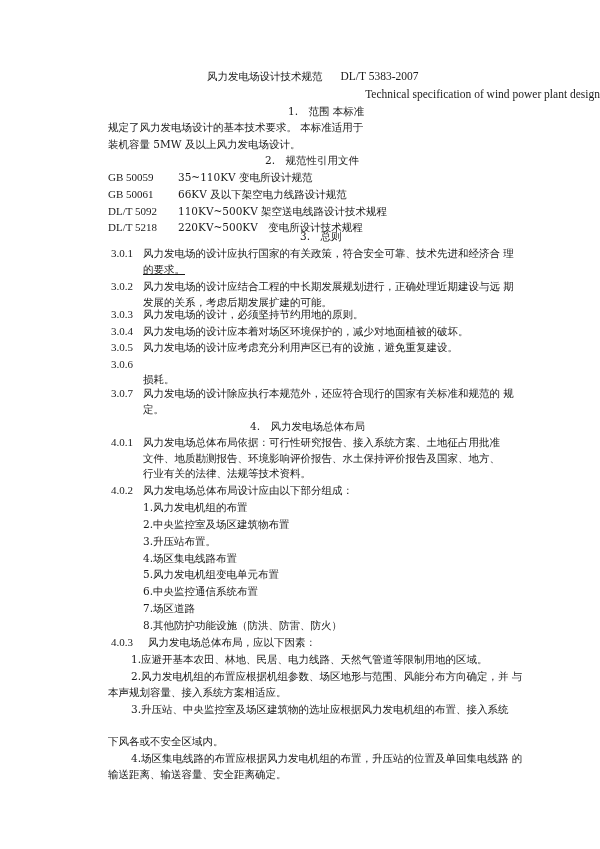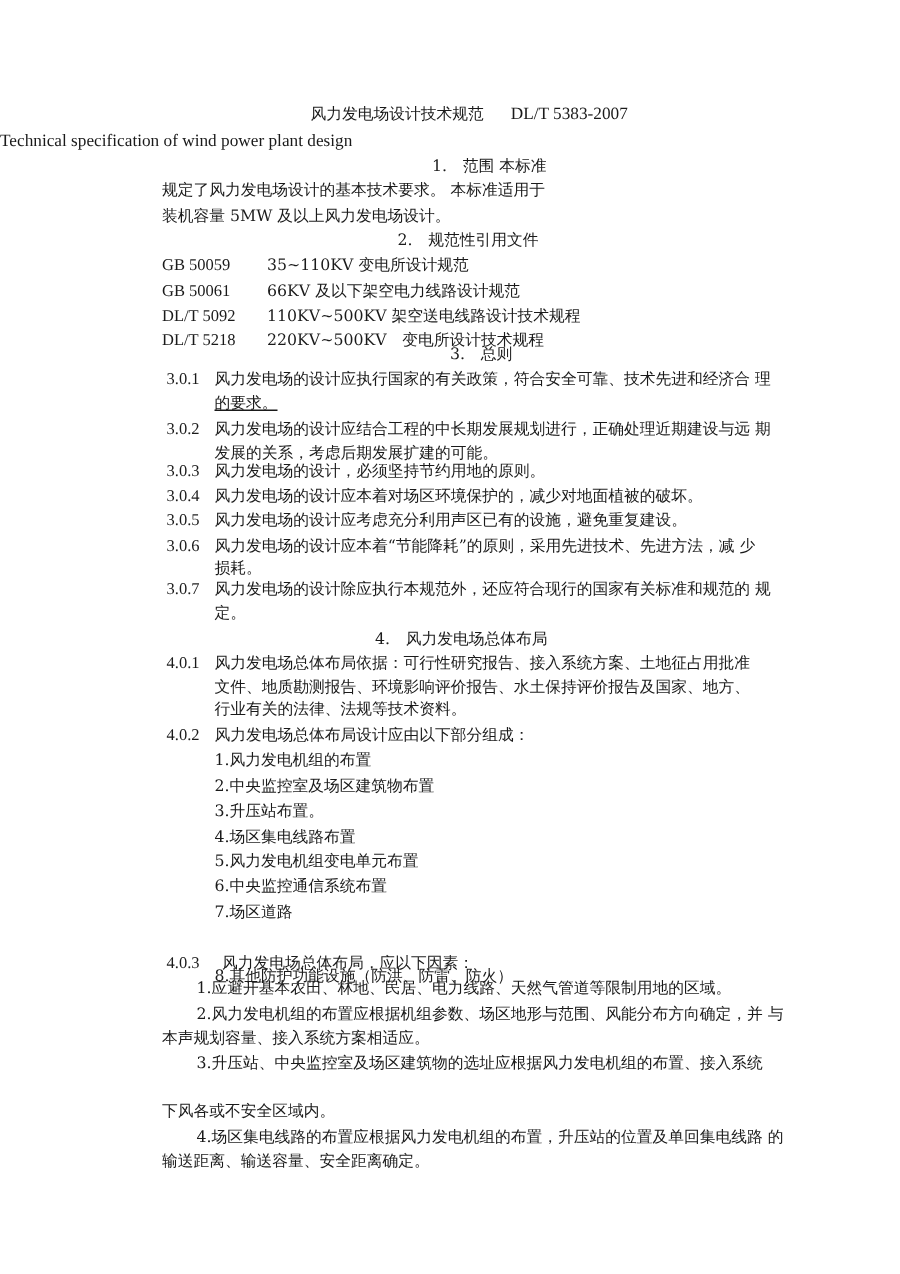--- a/index.html
+++ b/index.html
@@ -1,20 +1,20 @@
 <!DOCTYPE html>
 <html><head>
 <meta charset="utf-8">
 <style>
   html, body { margin: 0; padding: 0; background: #ffffff; }
   body { width: 600px; height: 849px; position: relative; overflow: hidden;
     font-family: "DejaVu Serif", "Liberation Serif", serif; color: #1a1a1a; }
   .page { position: absolute; left: 0; top: 0; width: 484px; height: 849px; }
   .line { position: absolute; white-space: nowrap; font-size: 10.5px; line-height: 14px; }
-  .center { left: 0; width: 600px; text-align: left; }
+  .center { left: 0; width: 600px; text-align: right; }
   .serif-en { font-family: "Liberation Serif", "DejaVu Serif", serif; font-size: 11.5px; }
   .num { position: absolute; left: 111px; white-space: nowrap; font-family: "Liberation Serif", serif; font-size: 11px; line-height: 14px; }
   .body { left: 143px; }
   .ref-code { display: inline-block; width: 70px; font-family: "Liberation Serif", serif; font-size: 11px; }
 </style>
 </head>
 <body>
 
 <div class="page">
 
@@ -46,21 +46,20 @@
   <div class="num" style="top:307px;">3.0.3</div>
   <div class="line body" style="top:307px;">风力发电场的设计，必须坚持节约用地的原则。</div>
 
   <div class="num" style="top:324px;">3.0.4</div>
   <div class="line body" style="top:324px;">风力发电场的设计应本着对场区环境保护的，减少对地面植被的破坏。</div>
 
   <div class="num" style="top:340px;">3.0.5</div>
   <div class="line body" style="top:340px;">风力发电场的设计应考虑充分利用声区已有的设施，避免重复建设。</div>
 
   <div class="num" style="top:357px;">3.0.6</div>
-  <div class="line body" style="top:357px;">风力发电场的设计应本着“节能降耗”的原则，采用先进技术、先进方法，减 少</div>
   <div class="line body" style="top:372px;">损耗。</div>
 
   <div class="num" style="top:386px;">3.0.7</div>
   <div class="line body" style="top:386px;">风力发电场的设计除应执行本规范外，还应符合现行的国家有关标准和规范的 规</div>
   <div class="line body" style="top:402px;">定。</div>
 
   <div class="line" style="left:250px; top:419px;">4.　风力发电场总体布局</div>
 
   <div class="num" style="top:435px;">4.0.1</div>
   <div class="line body" style="top:435px;">风力发电场总体布局依据：可行性研究报告、接入系统方案、土地征占用批准</div>
@@ -69,21 +68,21 @@
 
   <div class="num" style="top:483px;">4.0.2</div>
   <div class="line body" style="top:483px;">风力发电场总体布局设计应由以下部分组成：</div>
   <div class="line body" style="top:500px;">1.风力发电机组的布置</div>
   <div class="line body" style="top:517px;">2.中央监控室及场区建筑物布置</div>
   <div class="line body" style="top:534px;">3.升压站布置。</div>
   <div class="line body" style="top:551px;">4.场区集电线路布置</div>
   <div class="line body" style="top:567px;">5.风力发电机组变电单元布置</div>
   <div class="line body" style="top:584px;">6.中央监控通信系统布置</div>
   <div class="line body" style="top:601px;">7.场区道路</div>
-  <div class="line body" style="top:644px;">8.其他防护功能设施（防洪、防雷、防火）</div>
+  <div class="line body" style="top:618px;">8.其他防护功能设施（防洪、防雷、防火）</div>
 
   <div class="num" style="top:635px;">4.0.3</div>
   <div class="line" style="left:148px; top:635px;">风力发电场总体布局，应以下因素：</div>
   <div class="line" style="left:131px; top:652px;">1.应避开基本农田、林地、民居、电力线路、天然气管道等限制用地的区域。</div>
   <div class="line" style="left:131px; top:669px;">2.风力发电机组的布置应根据机组参数、场区地形与范围、风能分布方向确定，并 与</div>
   <div class="line" style="left:108px; top:685px;">本声规划容量、接入系统方案相适应。</div>
   <div class="line" style="left:131px; top:702px;">3.升压站、中央监控室及场区建筑物的选址应根据风力发电机组的布置、接入系统</div>
   <div class="line" style="left:108px; top:734px;">下风各或不安全区域内。</div>
   <div class="line" style="left:131px; top:751px;">4.场区集电线路的布置应根据风力发电机组的布置，升压站的位置及单回集电线路 的</div>
   <div class="line" style="left:108px; top:767px;">输送距离、输送容量、安全距离确定。</div>

